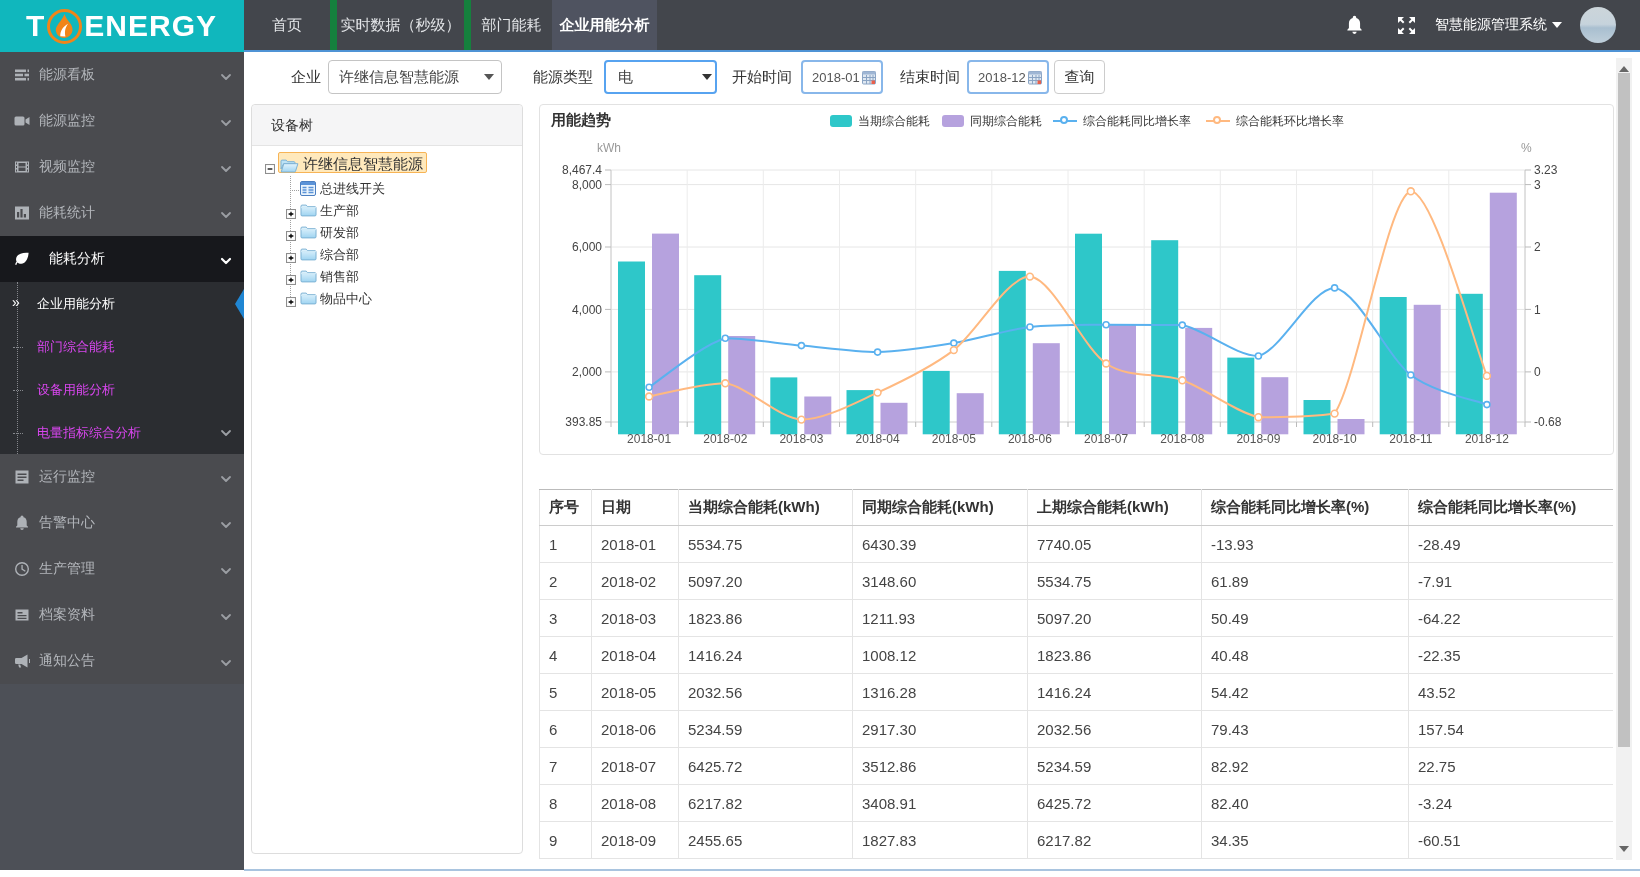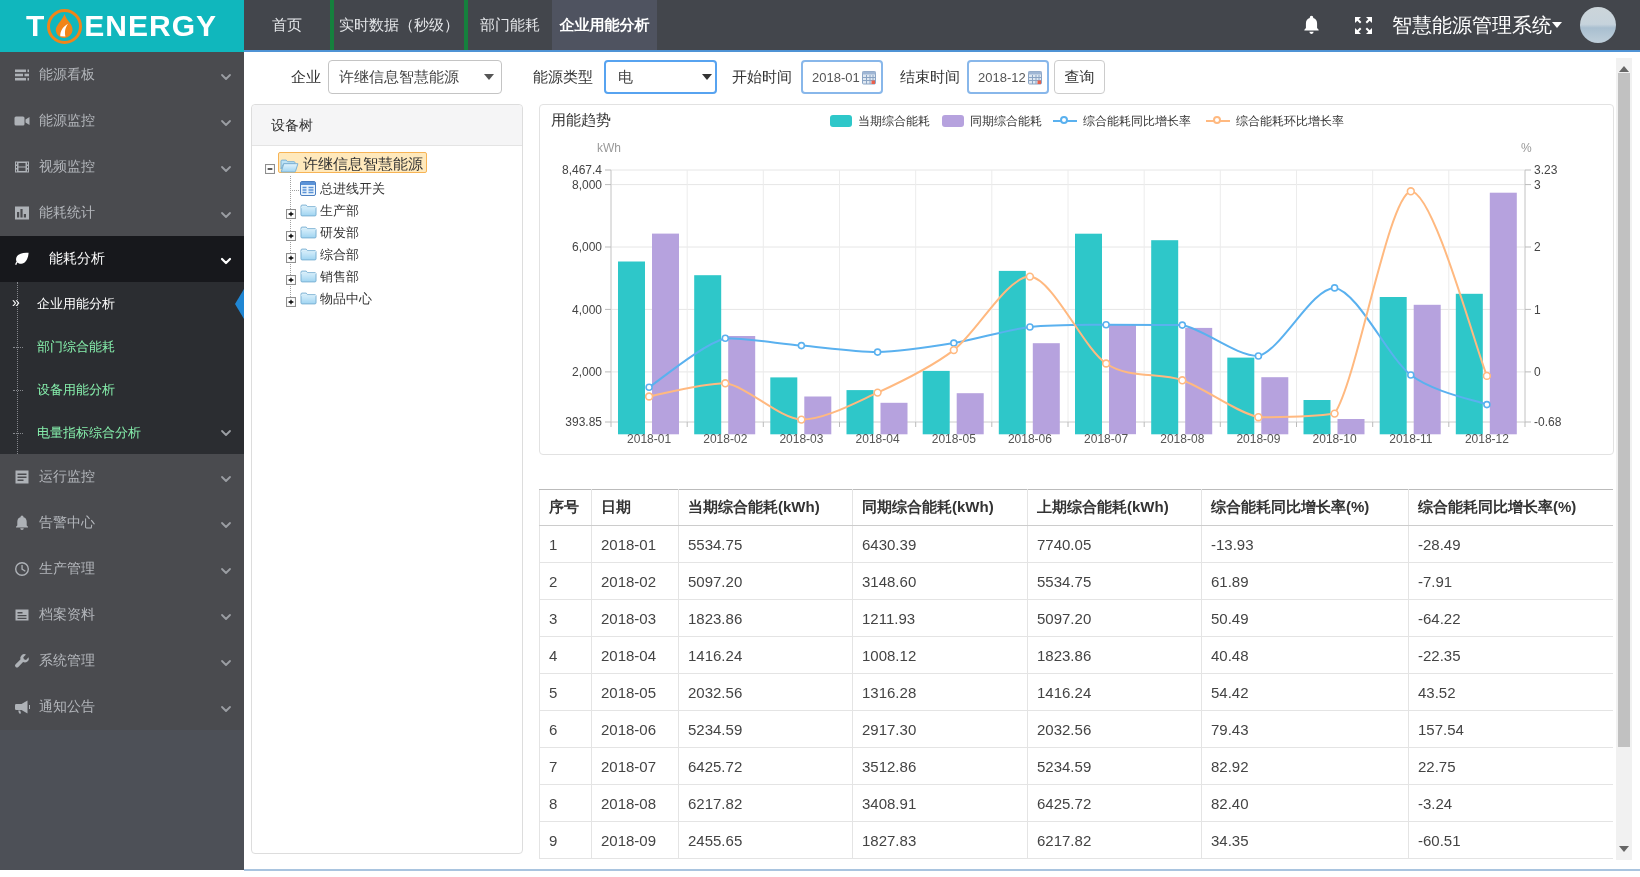--- a/index.html
+++ b/index.html
@@ -2,56 +2,56 @@
 <html><head><meta charset="utf-8">
 <style>
 * { margin:0; padding:0; box-sizing:border-box; }
 html,body { width:1640px; height:877px; overflow:hidden; font-family:"Liberation Sans",sans-serif; background:#fff; }
 
 #topbar { position:absolute; left:0; top:0; width:1640px; height:63px; background:#43464c; }
 #logo { position:absolute; left:0; top:0; width:244px; height:52px; background:#10b7bd; color:#fff; }
 #logo .line { position:absolute; left:26px; top:10px; height:32px; display:flex; align-items:center; font-weight:bold; font-size:30px; letter-spacing:1px; }
 #blueline { position:absolute; left:244px; top:50px; width:1396px; height:2px; background:#4f93d5; }
 .nav { position:absolute; left:244px; top:0; height:50px; display:flex; }
-.nav .tab { height:50px; display:flex; align-items:center; justify-content:center; color:#e4e6e9; font-size:15px; border-left:4px solid #15803d; }
+.nav .tab { height:50px; display:flex; align-items:center; justify-content:center; color:#e4e6e9; font-size:15px; border-left:7px solid #15803d; }
 .nav .tab:first-child { border-left:none; }
 .nav .tab.on { background:#4f5360; color:#fff; font-weight:bold; border-left:none; }
 #topright { position:absolute; right:24px; top:0; height:50px; display:flex; align-items:center; color:#fff; }
 
 #sidebar { position:absolute; left:0; top:52px; width:244px; height:818px; background:#4d5057; }
 #menu { position:absolute; left:0; top:0; width:244px; background:#4a4b4f; }
 .mitem { position:relative; height:46px; display:flex; align-items:center; }
 .mic { width:16px; height:16px; margin-left:14px; display:flex; }
 .mtxt { margin-left:9px; font-size:14px; color:#b3b6bb; }
 .chev { position:absolute; right:12px; top:50%; margin-top:-6px; width:12px; height:12px; }
 .active-parent { background:#17181c;gap:10px; }
 .submenu { position:relative; background:#2b2d31; padding:0; }
 .dotline { position:absolute; left:17px; top:0; bottom:0; width:0; border-left:1px dotted #85878c; }
-.sitem { position:relative; height:43px; display:flex; align-items:center; font-size:13px; color:#86efac; padding-left:37px; }
+.sitem { position:relative; height:43px; display:flex; align-items:center; font-size:13px; color:#d946ef; padding-left:37px; }
 .sitem.cur { color:#fff; }
 .sdots { position:absolute; left:13px; top:50%; width:10px; height:0; border-top:1px dotted #85878c; }
 .sarr { position:absolute; left:12px; top:50%; margin-top:-10px; font-size:14px; color:#fff; }
 .bluewedge { position:absolute; right:0; top:50%; margin-top:-15px; width:0; height:0; border-top:15px solid transparent; border-bottom:15px solid transparent; border-right:9px solid #2086d3; }
 
 #content { position:absolute; left:244px; top:52px; width:1396px; height:818px; background:#fff; }
 
 .flabel { position:absolute; font-size:15px; font-weight:normal; color:#333; top:16px; height:18px; line-height:18px; }
 .fbox { position:absolute; top:8px; height:34px; background:#fff; border-radius:4px; font-size:15px; color:#444; display:flex; align-items:center; }
 .dropdown-arrow { width:0; height:0; border-left:5.5px solid transparent; border-right:5.5px solid transparent; border-top:6px solid #555; position:absolute; }
 
 #treepanel { position:absolute; left:7px; top:52px; width:272px; height:750px; border:1px solid #ddd; border-radius:4px; background:#fff; }
 #treehead { height:41px; background:#f5f5f6; border-bottom:1px solid #e4e4e4; border-radius:4px 4px 0 0; line-height:41px; padding-left:19px; font-size:14px; color:#333; }
 .trow { position:absolute; left:0; height:22px; width:100%; }
 .tlbl { position:absolute; top:3px; font-size:13px; color:#333; }
 .sel { position:absolute; left:26px; top:-3px; height:21px; padding:0 3px 0 24px; background:#FFE9BC; border:1px solid #f7b456; border-radius:2px; font-size:15px; color:#333; line-height:21px; }
 #treedots { position:absolute; left:38px; top:30px; width:0; height:123px; border-left:1px dotted #a0a0a0; }
 #treestub { position:absolute; left:38px; top:44px; width:11px; height:0; border-top:1px dotted #a0a0a0; }
 
 #chartpanel { position:absolute; left:295px; top:52px; width:1075px; height:351px; border:1px solid #e2e2e2; border-radius:4px; background:#fff; }
-#charttitle { position:absolute; left:11px; top:6px; font-size:15px; font-weight:normal; color:#333; }
+#charttitle { position:absolute; left:11px; top:6px; font-size:15px; font-weight:bold; color:#333; }
 .legend { position:absolute; top:9px; height:14px; display:flex; align-items:center; font-size:12px; color:#333; }
 
 #tablewrap { position:absolute; left:295px; top:437px; width:1074px; height:373px; overflow:hidden; }
 table.data { border-collapse:collapse; table-layout:fixed; width:1074px; }
 table.data th, table.data td { border:1px solid #e4e4e4; font-size:15px; padding:0 0 0 9px; text-align:left; font-weight:normal; overflow:hidden; white-space:nowrap; }
 table.data th { height:36px; font-weight:bold; color:#333; border-top:1px solid #bbb; border-bottom:1px solid #ccc; }
 table.data td { height:37px; color:#444; }
 
 #sbtrack { position:absolute; left:1372px; top:6px; width:16px; height:802px; background:#f1f1f1; }
 #sbthumb { position:absolute; left:2px; top:15px; width:12px; height:674px; background:#c1c1c1; }
@@ -72,21 +72,21 @@
           <path fill="#fff" d="M8 15.5a1.8 1.8 0 0 0 1.8-1.8H6.2A1.8 1.8 0 0 0 8 15.5zm6-3.6v.8H2v-.8l1.3-1.3V6.7c0-2.2 1.1-4 3.2-4.5v-.4a1.5 1.5 0 0 1 3 0v.4c2.1.5 3.2 2.3 3.2 4.5v3.9z"></path>
         </svg>
       </span>
     <span style="margin-right:19px;display:flex">
         <svg width="19" height="19" viewBox="0 0 19 19">
           <g fill="#fff">
             <path d="M1 1h6L4.7 3.3 7.4 6 6 7.4 3.3 4.7 1 7zM18 1v6l-2.3-2.3L13 7.4 11.6 6l2.7-2.7L12 1zM1 18v-6l2.3 2.3L6 11.6 7.4 13l-2.7 2.7L7 18zM18 18h-6l2.3-2.3-2.7-2.7 1.4-1.4 2.7 2.7L18 12z"></path>
           </g>
         </svg>
       </span>
-    <span style="font-size:20px; ">智慧能源管理系统</span>
+    <span style="font-size:14px; margin-right:5px">智慧能源管理系统</span>
     <span style="width:0;height:0;border-left:5px solid transparent;border-right:5px solid transparent;border-top:6px solid #fff; margin-right:18px"></span>
     <span style="width:36px;height:36px;border-radius:50%;background:linear-gradient(180deg,#ccd5da 0%,#c6d3dc 48%,#a9bfd0 58%,#bfcfda 100%);"></span>
   </div>
 </div>
 <div id="logo">
     <div class="line">T<span style="display:inline-flex;width:35px;height:35px;border-radius:50%;border:3.5px solid #f08519;align-items:center;justify-content:center;margin:0 2px">
         <svg width="21" height="25" viewBox="0 0 22 26">
           <path d="M11 0 C13 7 20 10.5 19.4 16.8 A8.8 8.8 0 0 1 1.9 17.4 C1.6 11.5 8 8 11 0z" fill="#f08519"></path>
           <path d="M6.6 23.2 C6.2 17 10 12.8 14.8 10 C11.4 14.4 11 18.6 12 23.6z" fill="#fff"></path>
         </svg>
@@ -216,31 +216,20 @@
             <path d="M2 4 6 8 10 4" fill="none" stroke="#9b9ea3" stroke-width="1.8" stroke-linecap="round" stroke-linejoin="round"></path>
           </svg></span>
       </div>
 <div class="mitem ">
         <span class="mic">
           <svg width="16" height="16" viewBox="0 0 16 16">
             <path fill-rule="evenodd" fill="#aeb2b7" d="M1.5 2.5h13v11h-13zm2 2.6v1.4h5V5.1zm0 2.8v1.4h9V7.9zm0 2.8v1.4h9v-1.4z"></path>
           </svg>
         </span>
         <span class="mtxt">档案资料</span>
-        <span class="chev"><svg width="12" height="12" viewBox="0 0 12 12">
-            <path d="M2 4 6 8 10 4" fill="none" stroke="#9b9ea3" stroke-width="1.8" stroke-linecap="round" stroke-linejoin="round"></path>
-          </svg></span>
-      </div>
-<div class="mitem ">
-        <span class="mic">
-          <svg width="16" height="16" viewBox="0 0 16 16">
-            <path fill="#aeb2b7" d="M14.7 4.2 12 6.9 9.9 6.3 9.3 4.2 12 1.5a4.1 4.1 0 0 0-5.6 4.9L1.6 11.2a1.9 1.9 0 0 0 2.7 2.7l4.8-4.8a4.1 4.1 0 0 0 5.6-4.9z"></path>
-          </svg>
-        </span>
-        <span class="mtxt">系统管理</span>
         <span class="chev"><svg width="12" height="12" viewBox="0 0 12 12">
             <path d="M2 4 6 8 10 4" fill="none" stroke="#9b9ea3" stroke-width="1.8" stroke-linecap="round" stroke-linejoin="round"></path>
           </svg></span>
       </div>
 <div class="mitem ">
         <span class="mic">
           <svg width="16" height="16" viewBox="0 0 16 16">
             <path fill="#aeb2b7" d="M13.5 1.5v13l-6-3.4H2.3A1.3 1.3 0 0 1 1 9.8V6.2a1.3 1.3 0 0 1 1.3-1.3h5.2zM15 6h1v4h-1zM4.2 11.6h2l.9 3h-2z"></path>
           </svg>
         </span>

